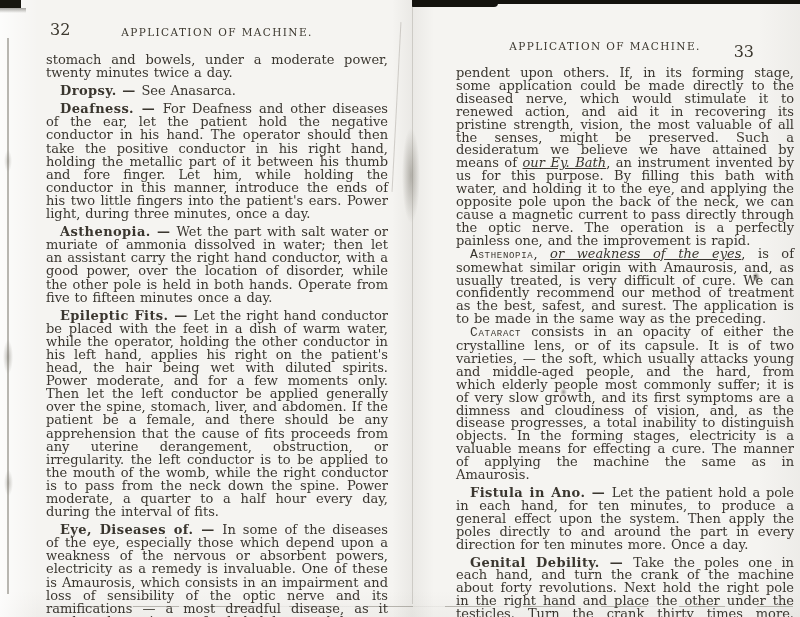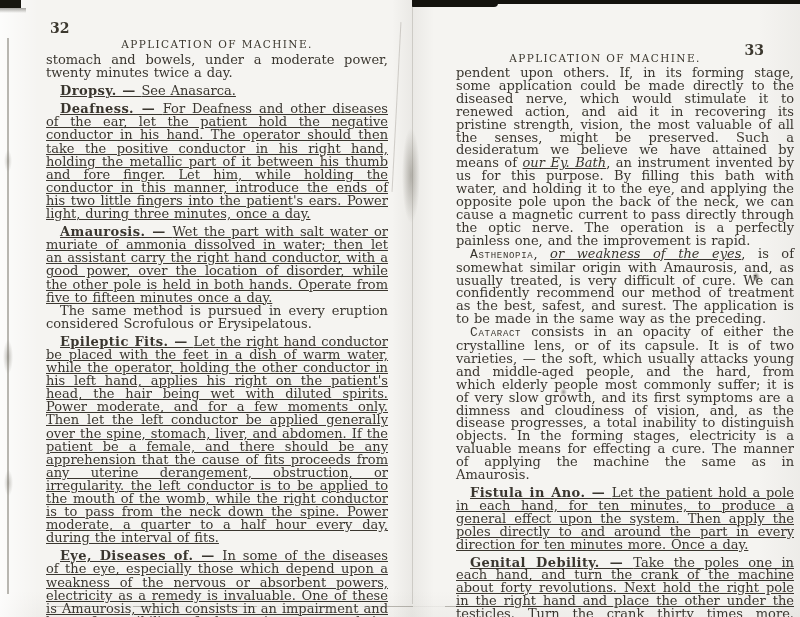--- a/index.html
+++ b/index.html
@@ -34,30 +34,30 @@
     background:repeating-linear-gradient(90deg,rgba(110,106,96,0.45) 0 46px,rgba(110,106,96,0.08) 46px 78px);}
   .stray-mark1{left:752px;top:272px;width:8px;height:10px;background:radial-gradient(closest-side,rgba(70,66,58,0.75),rgba(70,66,58,0));}
   .stray-mark2{left:560px;top:388px;width:7px;height:8px;background:radial-gradient(closest-side,rgba(70,66,58,0.5),rgba(70,66,58,0));}
 
   
   .page{position:absolute;z-index:3;}
   .page-left{left:46px;top:26px;width:342px;}
   .page-right{left:456px;top:40px;width:338px;}
   .header{position:relative;height:15px;margin-bottom:12px;
     font-size:10.5px;letter-spacing:1.4px;color:#3c382f;}
-  .header .title{position:absolute;left:0;right:0;text-align:center;white-space:nowrap;margin-top:12px;}
+  .header .title{position:absolute;left:0;right:0;text-align:center;white-space:nowrap;}
   .page-right .header .title{right:40px;}
-  .header .num{position:absolute;top:-6px;font-size:14px;letter-spacing:0;font-weight:bold;}
+  .header .num{position:absolute;top:-6px;font-size:16px;letter-spacing:0;}
   .page-left .header .num{left:4px;}
-  .page-right .header .num{right:30px;top:2px;text-align:center;}
+  .page-right .header .num{right:40px;top:2px;text-align:center;}
 
   .para{margin:0;text-align:justify;font-size:13px;line-height:13.1px;word-spacing:0.06em;}
   .page-right .para{line-height:12.9px;}
   .para.indent{text-indent:14px;}
-  .para.gap{margin-top:5px;text-decoration:underline;}
+  .para.gap{margin-top:5px;}
   .run-bold{font-weight:bold;letter-spacing:0.4px;}
   .run-italic{font-style:italic;text-decoration:underline;}
   .run-smallcaps{font-variant:small-caps;letter-spacing:0.7px;font-family:Liberation Mono, monospace;}
   .signature{margin:1px 0 0 96px;font-size:11.5px;}
 </style>
 </head>
 <body>
 
 <div class="paper-shade"></div>
 
@@ -78,22 +78,21 @@
 
 <div class="page page-left">
   <div class="header">
     <span class="num">32</span>
     <span class="title">APPLICATION OF MACHINE.</span>
   </div>
   <div class="body">
       <p class="para"><span class="run-normal">stomach and bowels, under a moderate power, twenty minutes twice a day.</span></p>
       <p class="para indent gap"><span class="run-bold">Dropsy. — </span><span class="run-normal">See Anasarca.</span></p>
       <p class="para indent gap"><span class="run-bold">Deafness. — </span><span class="run-normal">For Deafness and other diseases of the ear, let the patient hold the negative conductor in his hand.  The operator should then take the positive conductor in his right hand, holding the metallic part of it between his thumb and fore finger.  Let him, while holding the conductor in this manner, introduce the ends of his two little fingers into the patient's ears.  Power light, during three minutes, once a day.</span></p>
-      <p class="para indent gap"><span class="run-bold">Amaurosis. — </span><span class="run-normal">Wet the part with salt water or muriate of ammonia dissolved in water; then let an assistant carry the right hand conductor, with a good power, over the location of disorder, while the other pole is held in both hands.  Operate from five to fifteen minutes once a day.</span></p>
-      <p class="para indent"><span class="run-normal">The same method is pursued in every eruption considered Scrofulous or Erysipelatous.</span></p>
+      <p class="para indent gap"><span class="run-bold">Asthenopia. — </span><span class="run-normal">Wet the part with salt water or muriate of ammonia dissolved in water; then let an assistant carry the right hand conductor, with a good power, over the location of disorder, while the other pole is held in both hands.  Operate from five to fifteen minutes once a day.</span></p>
       <p class="para indent gap"><span class="run-bold">Epileptic Fits. — </span><span class="run-normal">Let the right hand conductor be placed with the feet in a dish of warm water, while the operator, holding the other conductor in his left hand, applies his right on the patient's head, the hair being wet with diluted spirits.  Power moderate, and for a few moments only.  Then let the left conductor be applied generally over the spine, stomach, liver, and abdomen. If the patient be a female, and there should be any apprehension that the cause of fits proceeds from any uterine derangement, obstruction, or irregularity. the left conductor is to be applied to the mouth of the womb, while the right conductor is to pass from the neck down the spine.  Power moderate, a quarter to a half hour every day, during the interval of fits.</span></p>
       <p class="para indent gap"><span class="run-bold">Eye, Diseases of. — </span><span class="run-normal">In some of the diseases of the eye, especially those which depend upon a weakness of the nervous or absorbent powers, electricity as a remedy is invaluable.  One of these is Amaurosis, which consists in an impairment and loss of sensibility of the optic nerve and its ramifications — a most dreadful disease, as it renders the patient perfectly helpless, and de-</span></p>
     </div>
 </div>
 
 <div class="page page-right">
   <div class="header">
     <span class="title">APPLICATION OF MACHINE.</span>
     <span class="num">33</span>
   </div>

